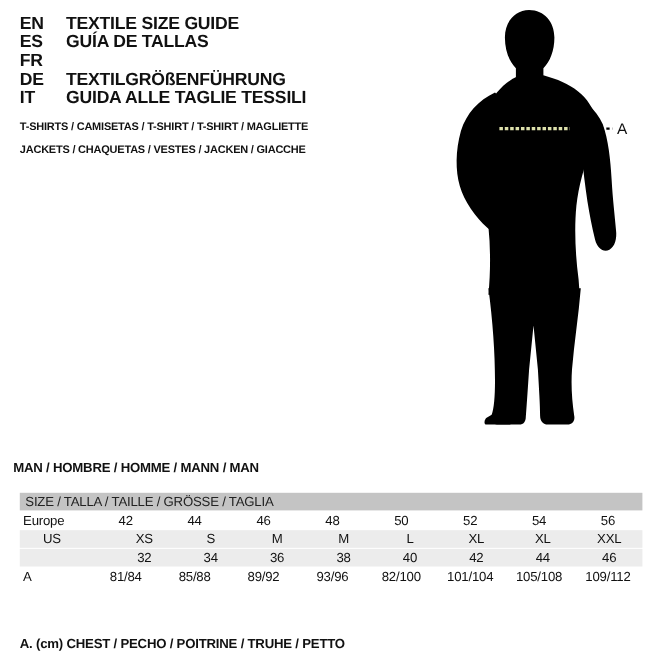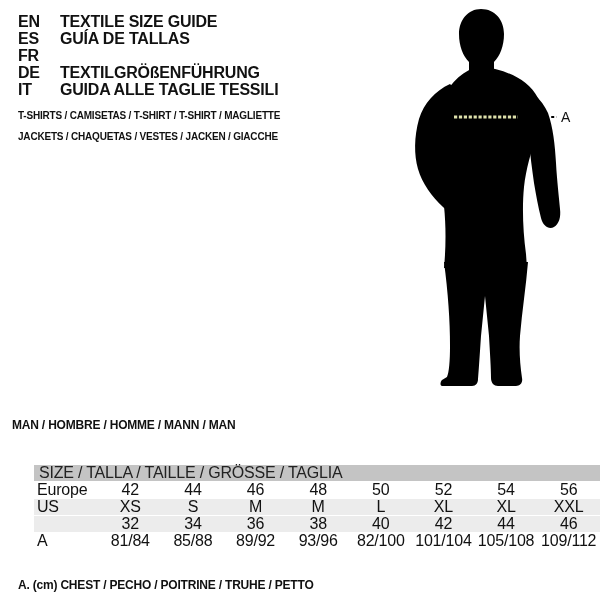--- a/index.html
+++ b/index.html
@@ -13,26 +13,26 @@
   .lang-code { width:42px; }
   
   .cat-block { position:absolute; top:105px; left:18px; }
   .cat-line { font-weight:bold; font-size:10px; line-height:21px; letter-spacing:-0.2px; white-space:nowrap; }
   
   .figure-wrap { position:absolute; left:406px; top:6px; width:174px; height:382px; }
   .figure-wrap svg { display:block; }
   
   .man-heading { position:absolute; top:418px; left:12px; font-weight:bold; font-size:12px; letter-spacing:-0.2px; }
   
-  .size-table { position:absolute; top:465px; left:18px; width:566px; font-size:16px; letter-spacing:-0.2px;margin-left:16px; }
+  .size-table { position:absolute; top:448px; left:18px; width:566px; font-size:12px; letter-spacing:-0.2px; }
   .t-header { background:#c4c4c4; height:16px; line-height:16px; padding-left:5px; margin-bottom:1px; color:#222; }
   .t-row { display:flex; height:16px; line-height:16px; margin-bottom:1px; }
   .t-row .lbl { width:62px; padding-left:3px; }
   .t-row .val { flex:1; text-align:center; }
-  .row-gray { background:#ececec; }
+  .row-gray { background:#ececec;padding-left:18px; }
   
   .footnote { position:absolute; top:546px; left:18px; font-weight:bold; font-size:12px; letter-spacing:-0.2px;margin-top:32px; }
 </style>
 </head>
 <body>
 
 <div class="canvas">
 
   <div class="lang-block">
     <div class="lang-row">

